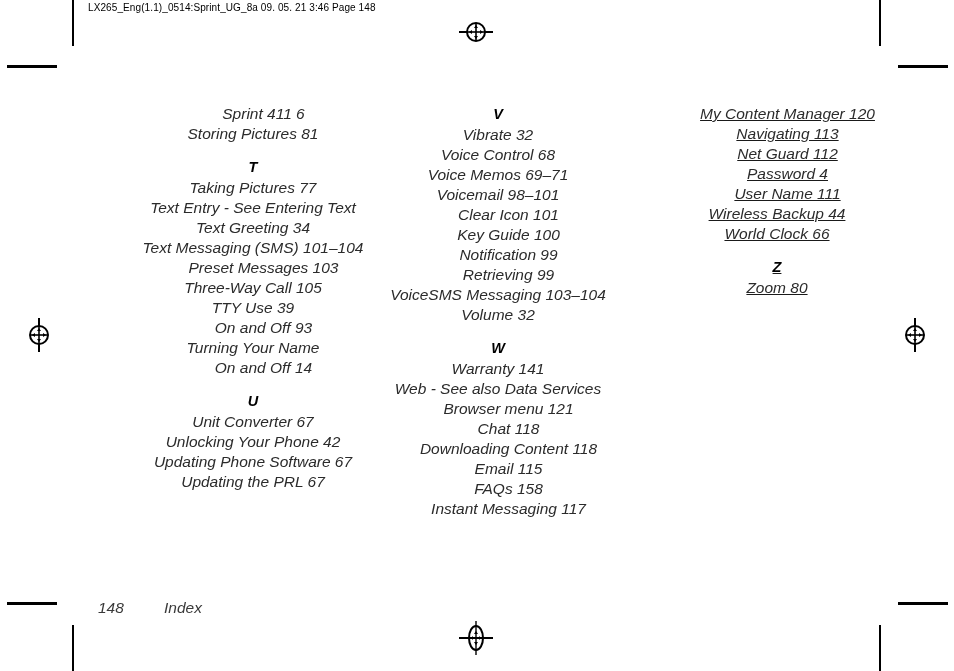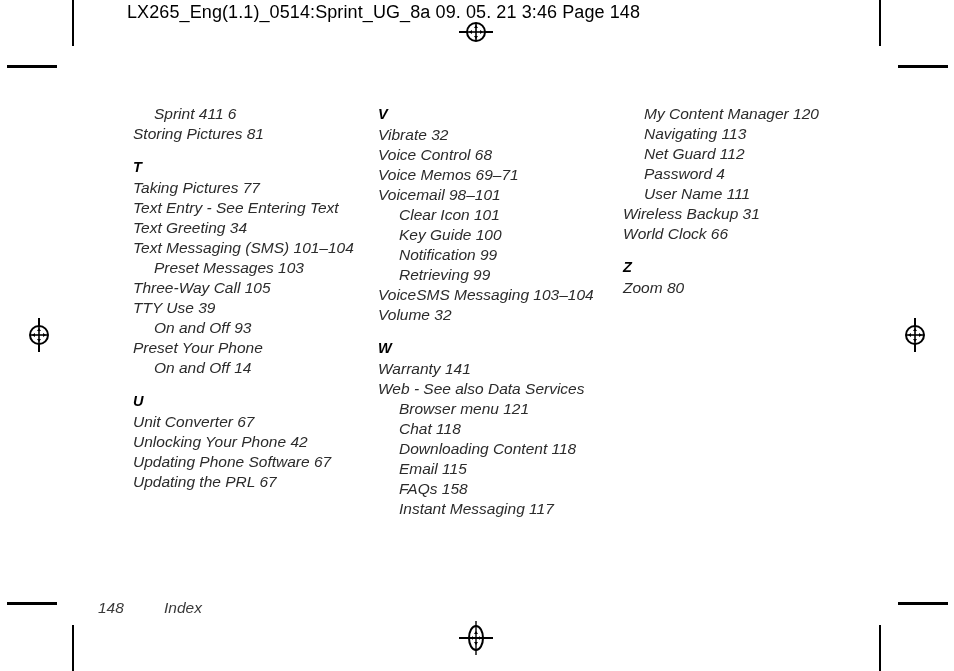--- a/index.html
+++ b/index.html
@@ -33,43 +33,43 @@
     width: 34px;
     height: 34px;
   }
   .reg-mark svg { display: block; }
 
   
   .slug {
     position: absolute;
     left: 88px;
     top: 2px;
-    font-size: 18px;
+    font-size: 10px;
     letter-spacing: 0.1px;
     color: #000000;
     white-space: nowrap;
-    margin-left: 39px;
   }
 
   
   .index-columns {
     position: absolute;
     left: 0;
     top: 104px;
     width: 954px;
     height: 430px;
+    text-align: center;
   }
   .column {
     position: absolute;
     top: 0;
     width: 240px;
   }
   .col-1 { left: 133px; }
   .col-2 { left: 378px; }
-  .col-3 { left: 623px; }
+  .col-3 { left: 657px; text-decoration: underline; }
 
   .section-letter {
     font-style: italic;
     font-weight: bold;
     font-size: 14.5px;
     line-height: 20px;
     margin-top: 13px;
     margin-bottom: 1px;
     color: #000000;
   }
@@ -169,21 +169,21 @@
       <div class="entry">Storing Pictures  81</div>
       <div class="section-letter">T</div>
       <div class="entry">Taking Pictures  77</div>
       <div class="entry">Text Entry - See Entering Text</div>
       <div class="entry">Text Greeting  34</div>
       <div class="entry">Text Messaging (SMS)  101–104</div>
       <div class="entry sub">Preset Messages  103</div>
       <div class="entry">Three-Way Call  105</div>
       <div class="entry">TTY Use  39</div>
       <div class="entry sub">On and Off  93</div>
-      <div class="entry">Preset Your Phone</div>
+      <div class="entry">Turning Your Name</div>
       <div class="entry sub">On and Off  14</div>
       <div class="section-letter">U</div>
       <div class="entry">Unit Converter  67</div>
       <div class="entry">Unlocking Your Phone  42</div>
       <div class="entry">Updating Phone Software  67</div>
       <div class="entry">Updating the PRL  67</div>
     </div>
   <div class="column col-2">
       <div class="section-letter">V</div>
       <div class="entry">Vibrate  32</div>
@@ -205,21 +205,21 @@
       <div class="entry sub">Email  115</div>
       <div class="entry sub">FAQs  158</div>
       <div class="entry sub">Instant Messaging  117</div>
     </div>
   <div class="column col-3">
       <div class="entry sub">My Content Manager  120</div>
       <div class="entry sub">Navigating  113</div>
       <div class="entry sub">Net Guard  112</div>
       <div class="entry sub">Password  4</div>
       <div class="entry sub">User Name  111</div>
-      <div class="entry">Wireless Backup  31</div>
+      <div class="entry">Wireless Backup  44</div>
       <div class="entry">World Clock  66</div>
       <div class="section-letter">Z</div>
       <div class="entry">Zoom  80</div>
     </div>
 </div>
 
 <div class="footer">
   <span class="folio">148</span><span class="label">Index</span>
 </div>
 

